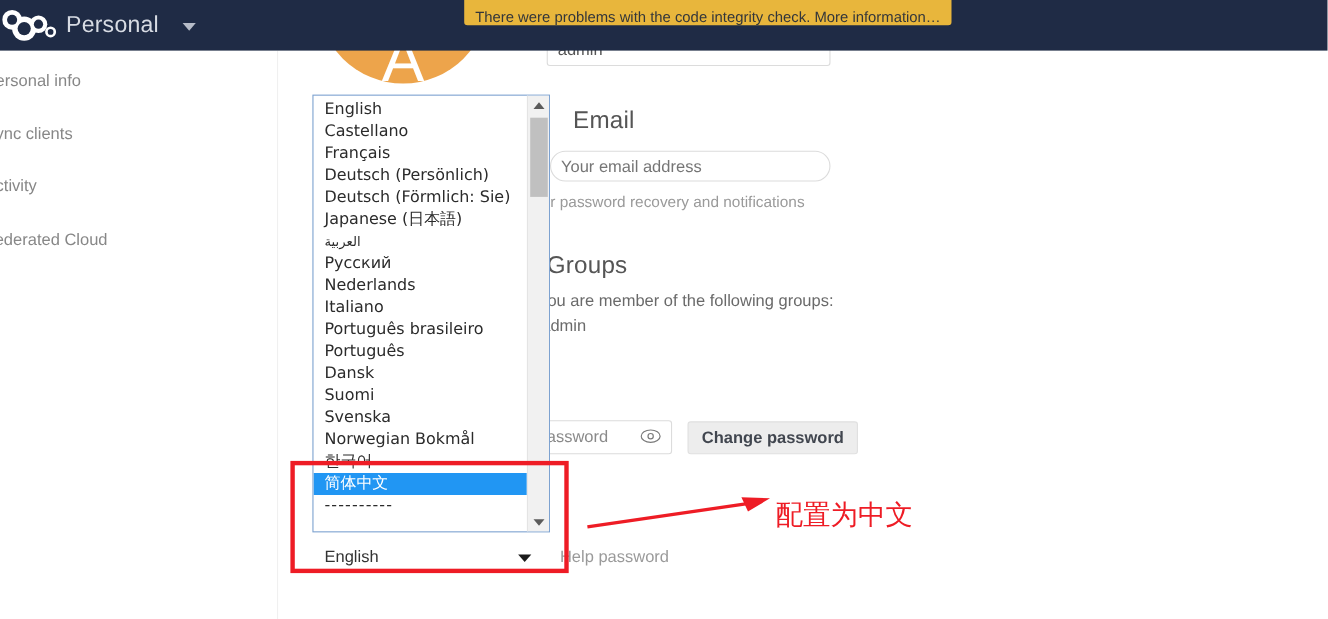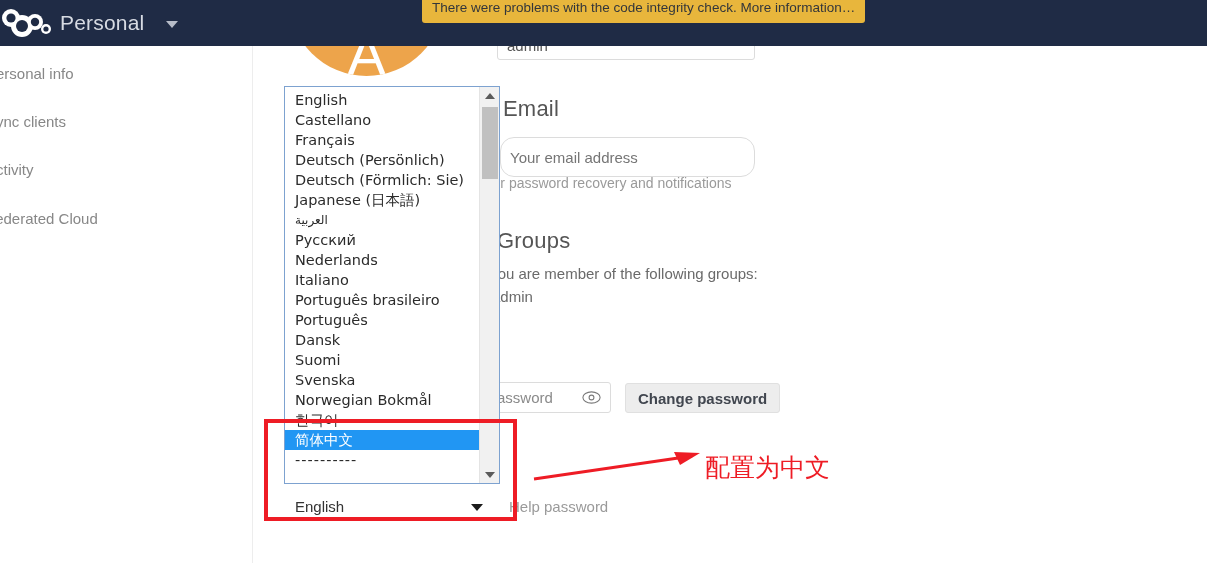--- a/index.html
+++ b/index.html
@@ -34,21 +34,21 @@
     width:0;height:0;border-left:6px solid transparent;border-right:6px solid transparent;
     border-top:7px solid #b6bcc8; margin-top:3px;
   }
 
   
   #warning-banner {
     position:absolute; left:422px; top:0px; height:23px;
     background:#e8b63c;
     color:#33363a;
     font-size:13.5px;
-    display:flex; align-items:flex-start;
+    display:flex; align-items:flex-end;
     padding:0 10px;
     border-radius:0 0 3px 3px;
     z-index:70;
     white-space:nowrap;
   }
 
   
   #sidebar {
     position:absolute; left:0; top:46px; width:253px; height:517px;
     background:#fff;
@@ -87,25 +87,25 @@
     border:1px solid #dcdcdc; border-radius:3px; background:#fff;
     font-family:inherit; font-size:15px; color:#555;
     padding:0 9px; outline:none;
   }
 
   .section-heading {
     position:absolute;
     font-size:22px; color:#555; font-weight:400;
     letter-spacing:.2px; white-space:nowrap;
   }
-  #email-heading { left:503px; top:96px; }
+  #email-heading { left:521px; top:96px; }
   #groups-heading { left:497px; top:228px; }
 
   #email-input {
-    position:absolute; left:500px; top:137px; width:255px; height:40px;
+    position:absolute; left:500px; top:137px; width:255px; height:28px;
     border:1px solid #dcdcdc; border-radius:14px; background:#fff;
     font-family:inherit; font-size:15px; color:#555;
     padding:0 9px; outline:none;
   }
   #email-hint {
     position:absolute; left:484px; top:175px;
     font-size:14px; color:#9a9a9a; white-space:nowrap;
   }
 
   #groups-desc {

